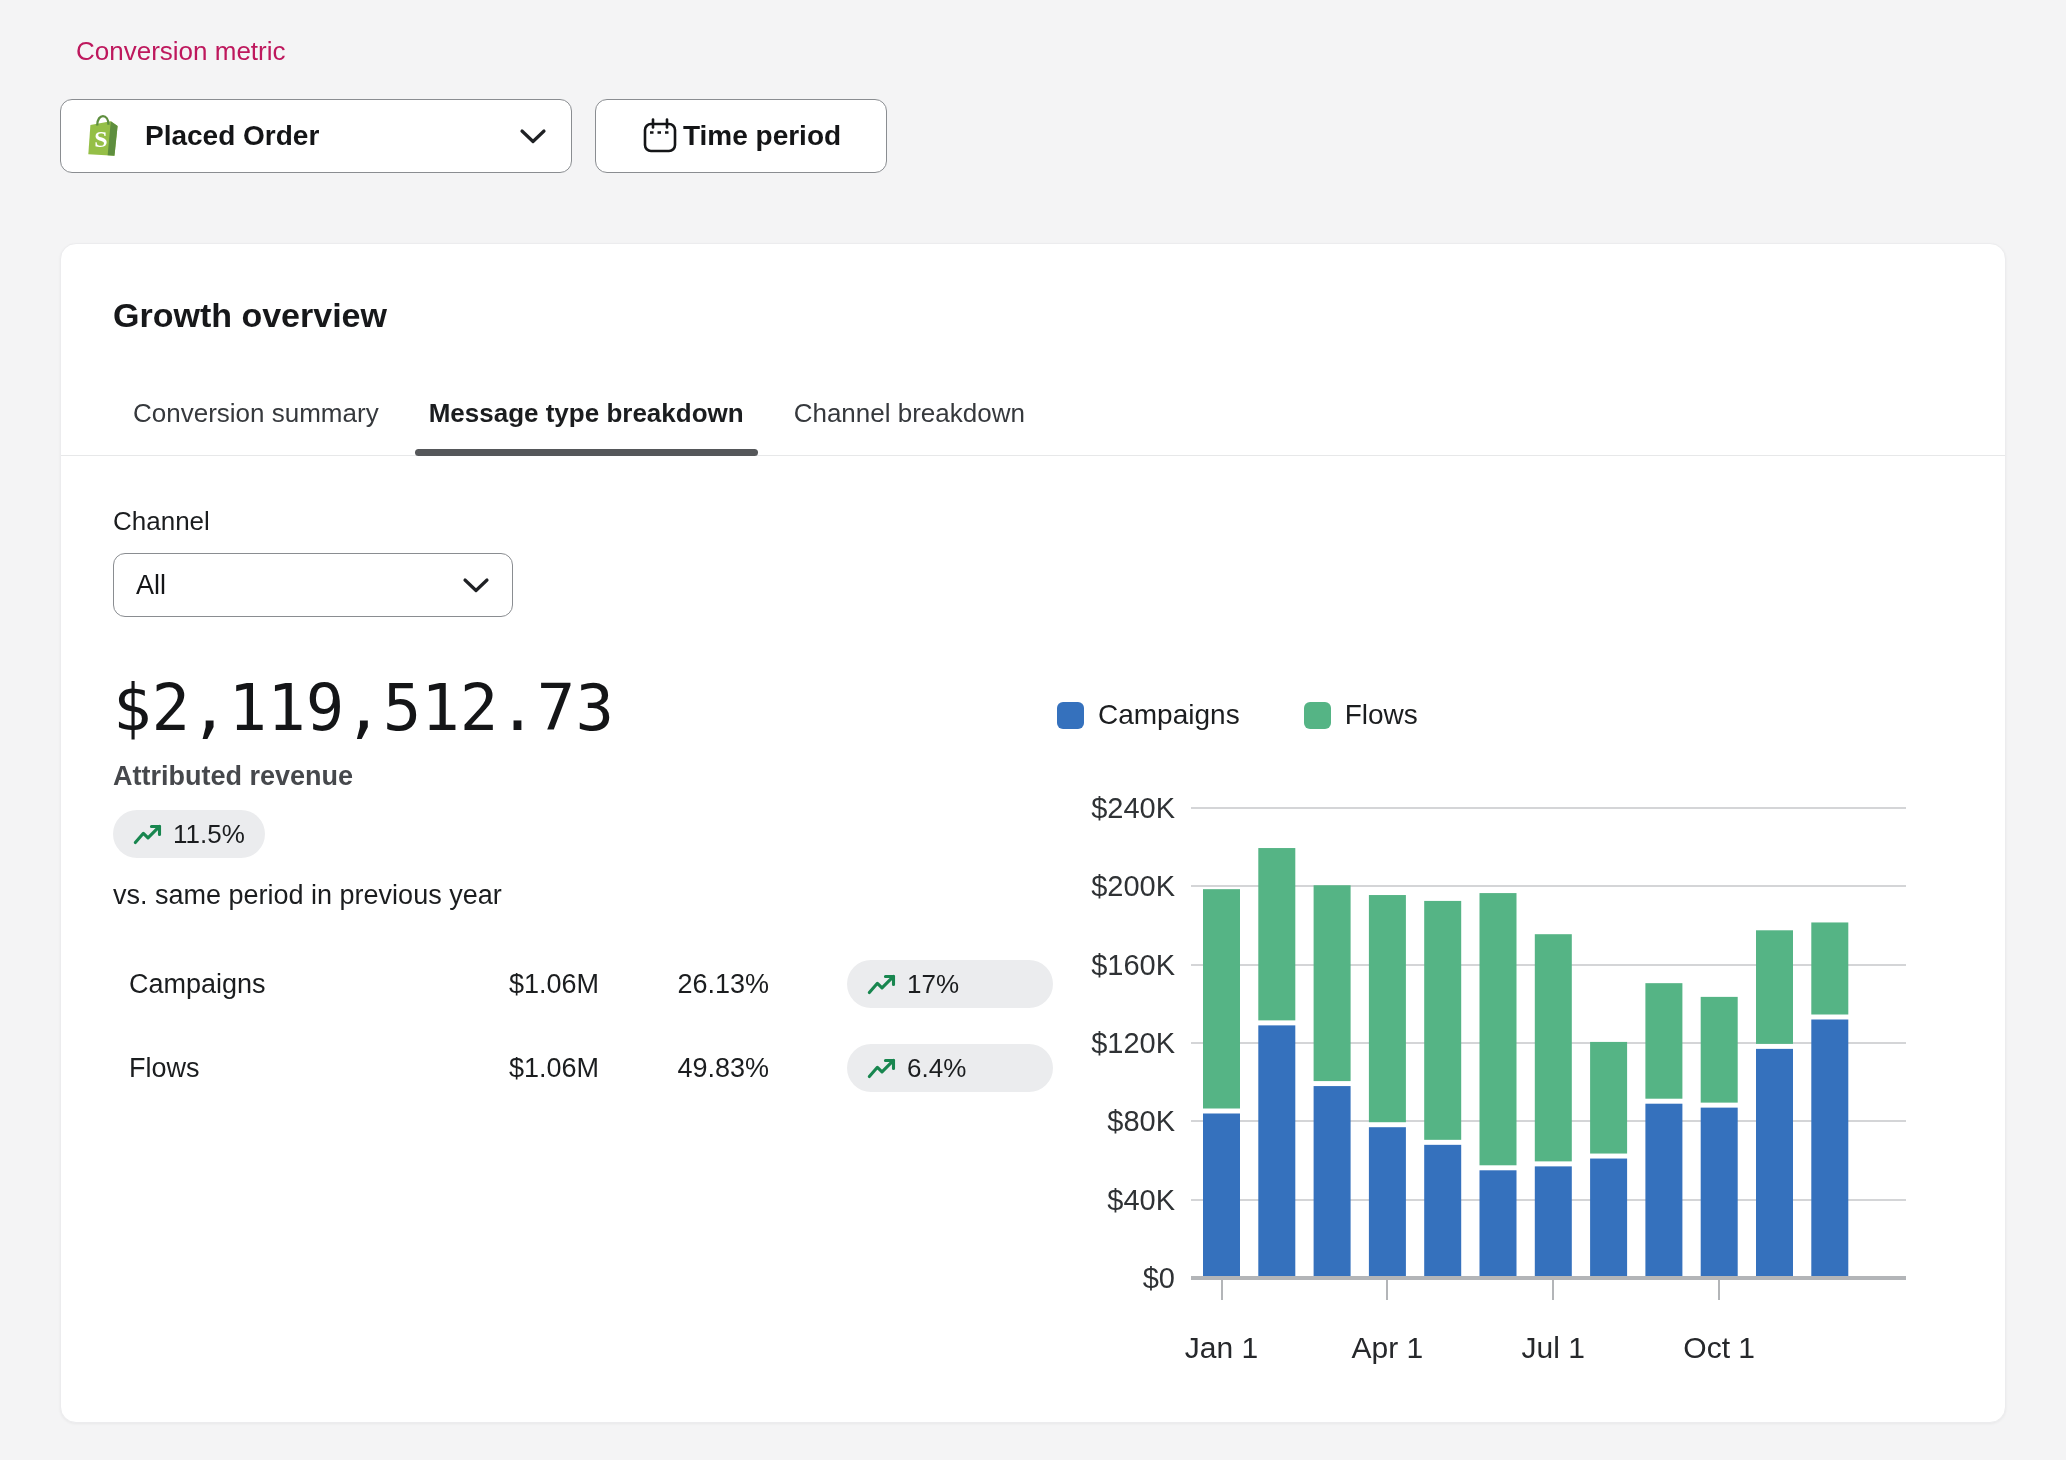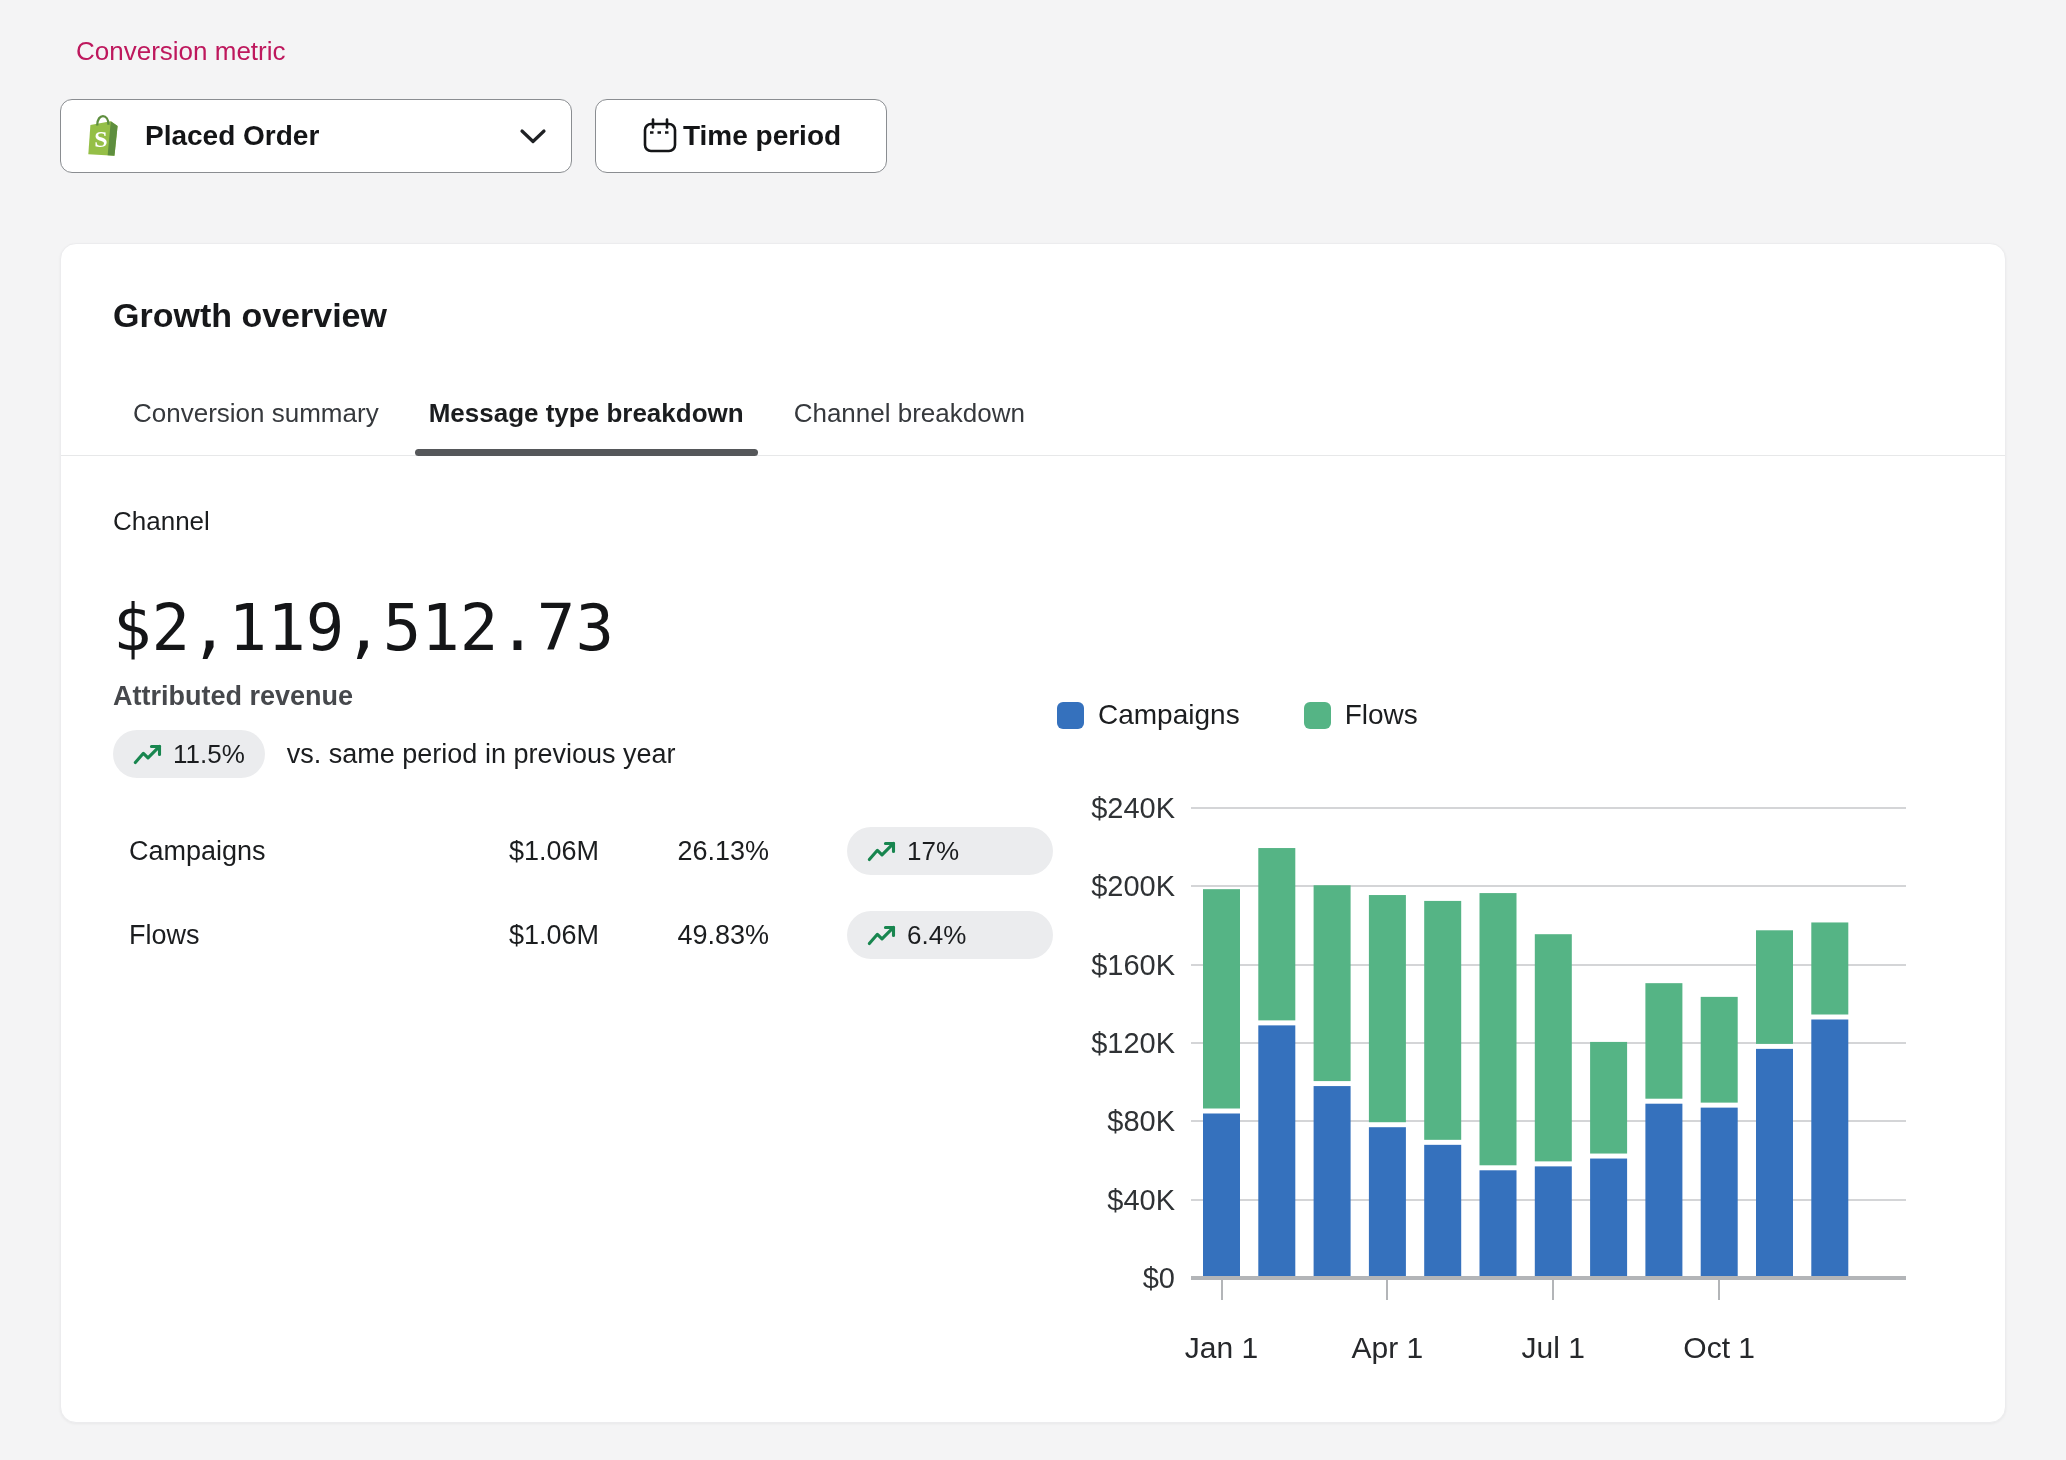--- a/index.html
+++ b/index.html
@@ -58,21 +58,21 @@
     margin-top:16px; width:400px; height:64px; background:#fff;
     border:1.5px solid #8a8d91; border-radius:12px;
     display:flex; align-items:center; padding:0 22px; cursor:pointer;
   }
   .channel-select .val { font-size:27px; color:#141517; flex:1; }
   .big-number {
     margin-top:54px; font-family:"DejaVu Sans Mono", monospace;
     font-size:64px; color:#141517; letter-spacing:0;
   }
   .metric-caption { margin-top:16px; font-size:27px; font-weight:700; color:#46484c; }
-  .change-row { margin-top:18px; display:flex; align-items:center; gap:22px; }
+  .change-row { margin-top:18px; display:flex; align-items:flex-start; gap:22px;flex-direction:column; }
   .pill {
     display:inline-flex; align-items:center; gap:10px;
     background:#ebecee; border-radius:26px; height:48px; padding:0 20px;
     font-size:26px; color:#1b1d1f;
   }
   .trend-arrow { width:30px; height:23px; }
   .change-text { font-size:27px; color:#1b1d1f; }
 
   .rows { margin-top:44px; }
   .brow {
@@ -127,20 +127,26 @@
     <div class="card-title">Growth overview</div>
 
     <div class="tabs">
       <div class="tab">Conversion summary</div>
       <div class="tab active">Message type breakdown</div>
       <div class="tab">Channel breakdown</div>
     </div>
 
     <div class="left-col">
       <div class="field-label">Channel</div>
+      <div class="channel-select">
+        <span class="val">All</span>
+        <svg class="chev" viewBox="0 0 28 17">
+          <polyline points="3,3 14,13.5 25,3" fill="none" stroke="#1f2124" stroke-width="3.2" stroke-linecap="round" stroke-linejoin="round"></polyline>
+        </svg>
+      </div>
 
       <div class="big-number">$2,119,512.73</div>
       <div class="metric-caption">Attributed revenue</div>
 
       <div class="change-row">
         <span class="pill">
           <svg class="trend-arrow" viewBox="0 0 26 20">
             <polyline points="2,17 9,9 13,13 23,3" fill="none" stroke="#18864f" stroke-width="2.7" stroke-linecap="round" stroke-linejoin="round"></polyline>
             <polyline points="16,3 23,3 23,10" fill="none" stroke="#18864f" stroke-width="2.7" stroke-linecap="round" stroke-linejoin="round"></polyline>
           </svg>

